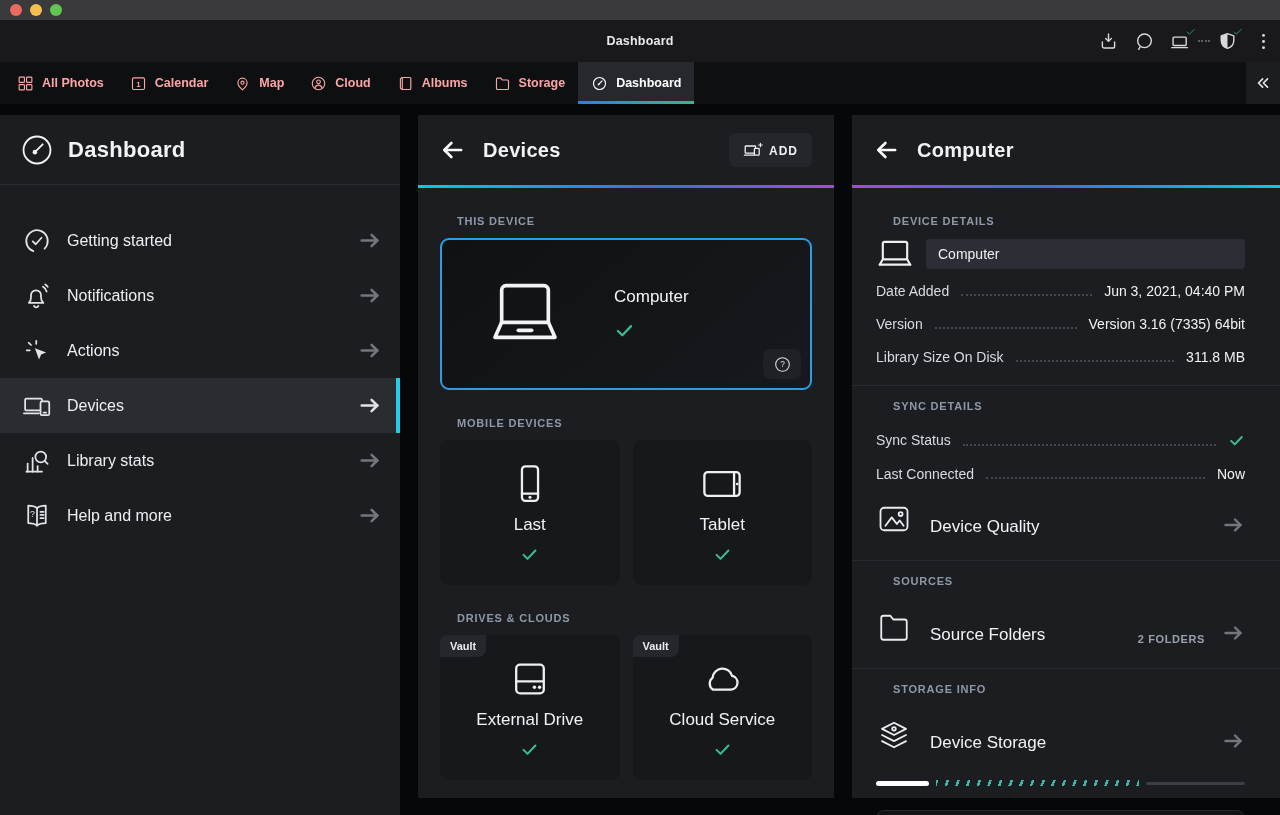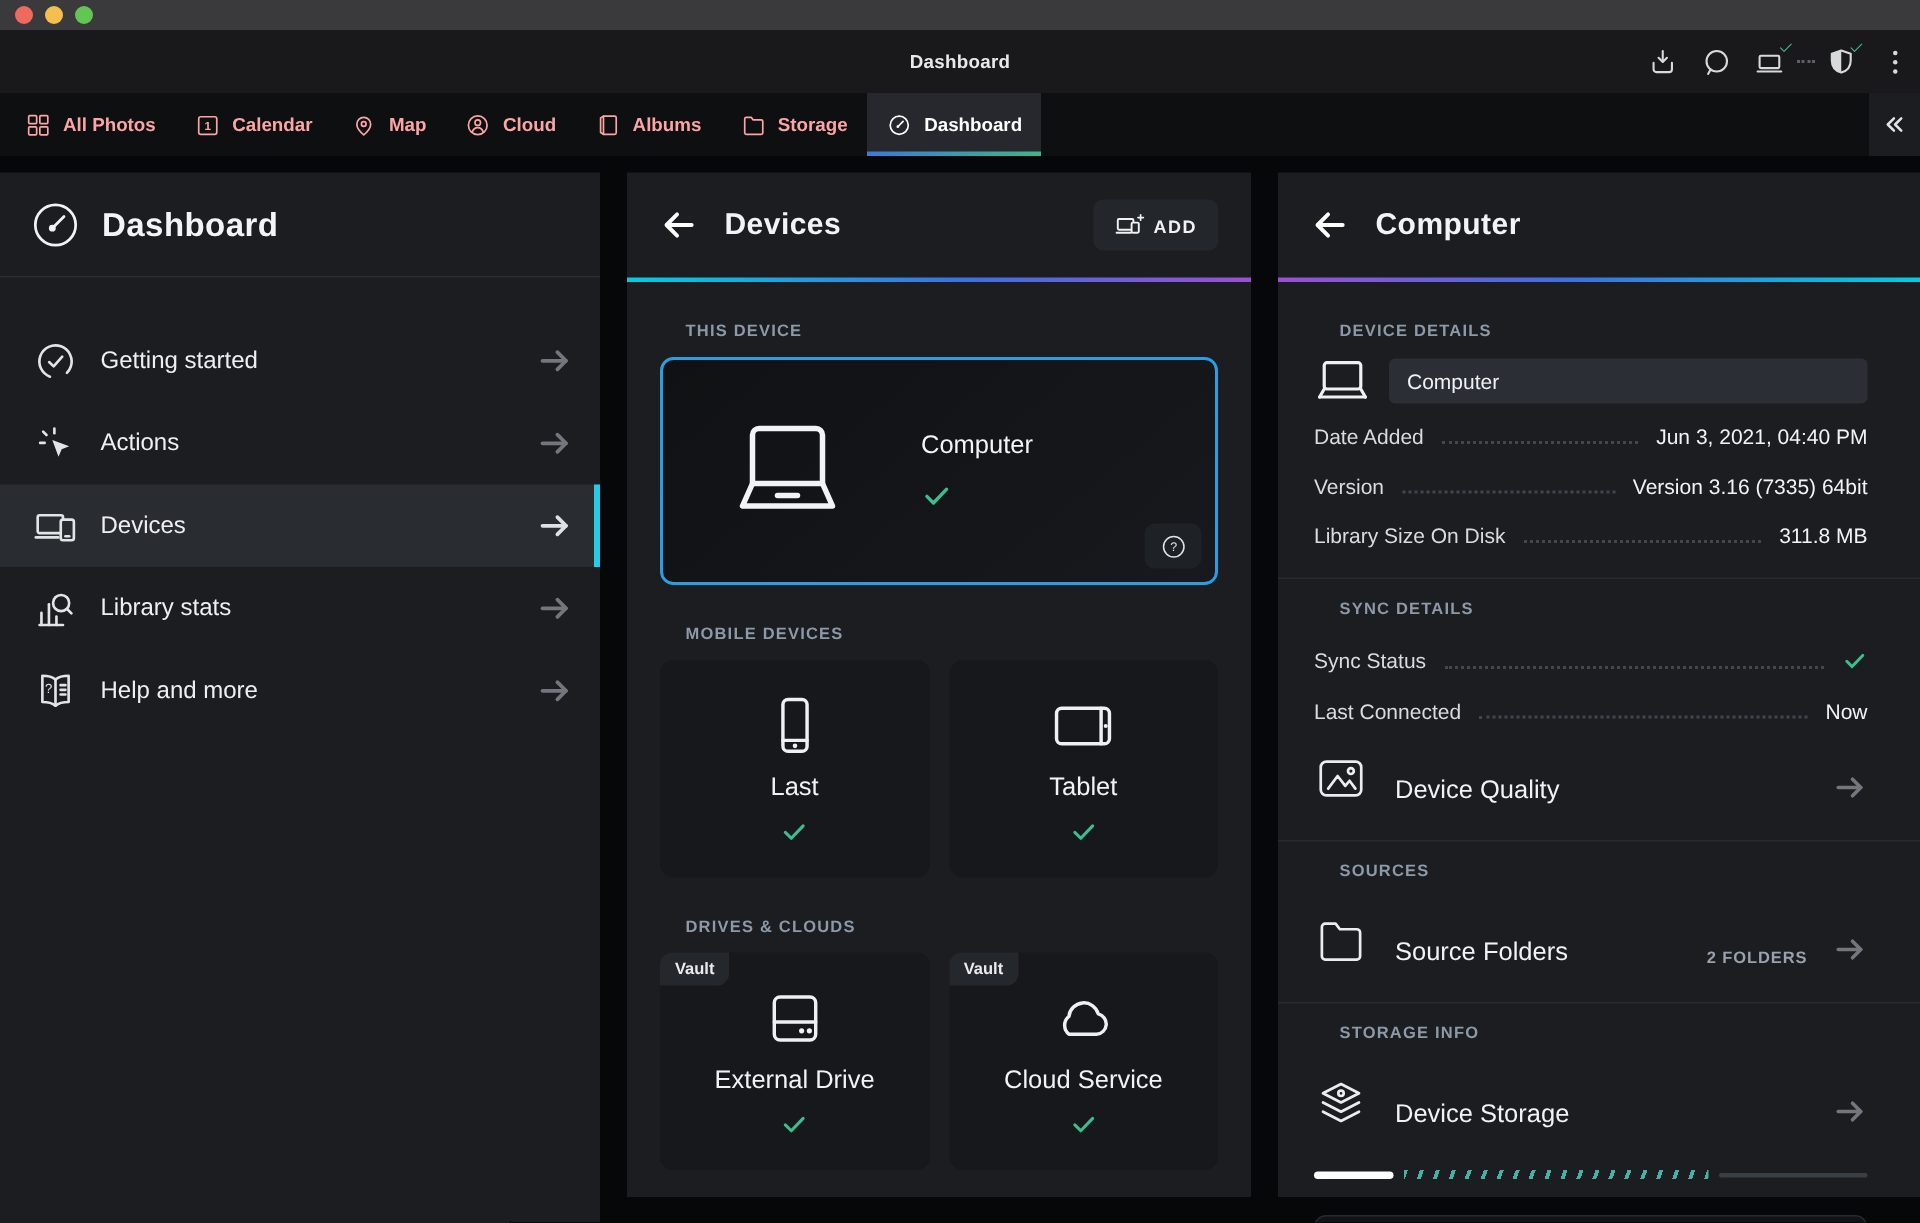--- a/index.html
+++ b/index.html
@@ -277,20 +277,37 @@
         <span class="mi-arrow">
           <svg viewBox="0 0 24 24">
               <path d="M4.5 12h15"></path>
               <path d="M14 6.5l5.5 5.5L14 17.5"></path>
             </svg>
         </span>
       </div>
       <div class="menu-item">
         <span class="mi-icon">
           <svg viewBox="0 0 24 24">
+              <path d="M5.5 17.5h11.6c-1.3-1.2-1.9-2.6-1.9-4.3v-1.8a4 4 0 0 0-8 0v1.8c0 1.7-.5 3.1-1.7 4.3z"></path>
+              <path d="M9.6 20a2 2 0 0 0 3.5 0"></path>
+              <path d="M16.8 4.6c1.5.9 2.5 2.2 2.9 3.8"></path>
+              <path d="M18.6 2.8c.8.5 1.5 1.1 2 1.9"></path>
+            </svg>
+        </span>
+        <span class="mi-label">Notifications</span>
+        <span class="mi-arrow">
+          <svg viewBox="0 0 24 24">
+              <path d="M4.5 12h15"></path>
+              <path d="M14 6.5l5.5 5.5L14 17.5"></path>
+            </svg>
+        </span>
+      </div>
+      <div class="menu-item">
+        <span class="mi-icon">
+          <svg viewBox="0 0 24 24">
               <path class="f" d="M10.3 9.8l9 3.4-4 1.6-1.7 4z"></path>
               <path d="M7.2 7.2 5.4 5.4"></path>
               <path d="M6.2 11.4H3.8"></path>
               <path d="M11.4 6.2V3.8"></path>
             </svg>
         </span>
         <span class="mi-label">Actions</span>
         <span class="mi-arrow">
           <svg viewBox="0 0 24 24">
               <path d="M4.5 12h15"></path>

